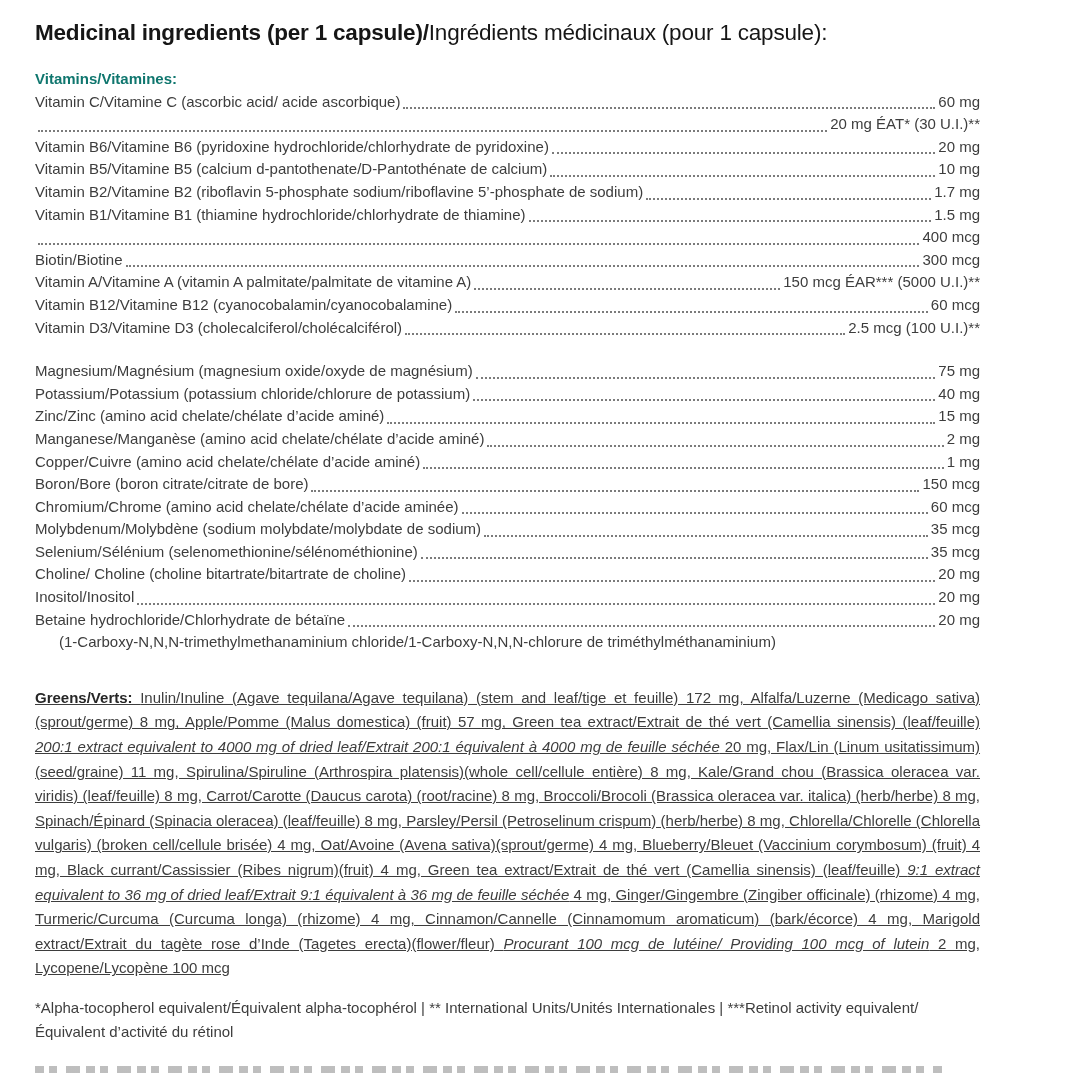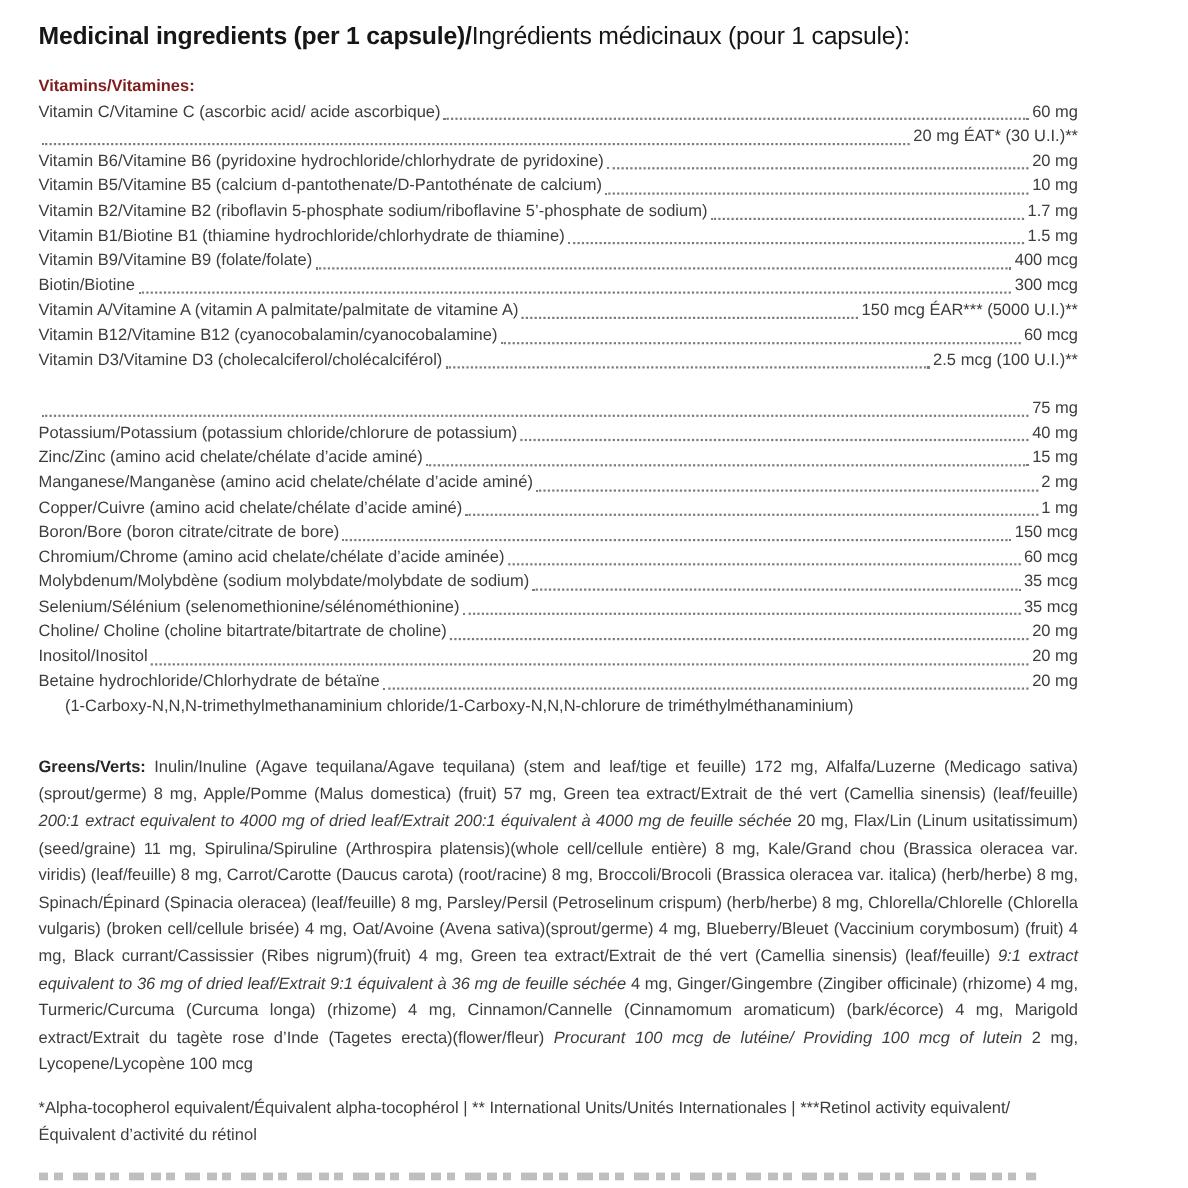--- a/index.html
+++ b/index.html
@@ -7,28 +7,28 @@
   .page {
     position:relative; box-sizing:border-box;
     width:1020px; height:1080px;
     padding:20px 40px 0 35px;
     font-family:"Liberation Sans","DejaVu Sans",sans-serif;
     color:#3d3d3d; font-size:15px;
     background:#ffffff;
   }
   .title { font-size:22.5px; margin:0 0 22px 0; font-weight:400; color:#161616; letter-spacing:-0.2px; }
   .title .b { font-weight:700; }
-  .sec-heading { font-size:15px; font-weight:700; color:#7f1d1d; line-height:22.6px; margin:0; }
+  .sec-heading { font-size:15px; font-weight:700; color:#0f766e; line-height:22.6px; margin:0; }
   .ing-row { display:flex; line-height:22.6px; }
   .ing-label { white-space:normal; }
   .dots { flex:1 1 auto; min-width:10px; border-bottom:2px dotted #7b7b7b; margin:0 3px 4px 3px; }
   .ing-val { white-space:nowrap; }
   .note-line { line-height:22.6px;margin-left:24px; }
   .sec-minerals { margin-top:21px; }
-  .greens { margin-top:32px; line-height:24.6px; text-align:justify; }
+  .greens { margin-top:32px; line-height:24.6px; text-align:justify;text-decoration:underline; }
   .italic { font-style:italic; }
   .bold-inline { font-weight:700; color:#262626; }
   .nonmed { margin-top:20px; line-height:24px; }
   .footnote { margin-top:15px; line-height:24px; }
   .strip {
     position:absolute; left:35px; right:78px; bottom:7px; height:7px; opacity:.45;
     background:repeating-linear-gradient(90deg,
       #6f6f6f 0 9px, transparent 9px 14px,
       #6f6f6f 14px 22px, transparent 22px 31px,
       #6f6f6f 31px 45px, transparent 45px 51px);
@@ -68,27 +68,26 @@
           <span class="ing-val">10 mg</span>
         </div>
 
         <div class="ing-row">
           <span class="ing-label">Vitamin B2/Vitamine B2 (riboflavin 5-phosphate sodium/riboflavine 5’-phosphate de sodium)</span>
           <span class="dots"></span>
           <span class="ing-val">1.7 mg</span>
         </div>
 
         <div class="ing-row">
-          <span class="ing-label">Vitamin B1/Biotine B1 (thiamine hydrochloride/chlorhydrate de thiamine)</span>
+          <span class="ing-label">Vitamin B1/Vitamine B1 (thiamine hydrochloride/chlorhydrate de thiamine)</span>
           <span class="dots"></span>
           <span class="ing-val">1.5 mg</span>
         </div>
 
         <div class="ing-row">
-          <span class="ing-label">Vitamin B9/Vitamine B9 (folate/folate)</span>
           <span class="dots"></span>
           <span class="ing-val">400 mcg</span>
         </div>
 
         <div class="ing-row">
           <span class="ing-label">Biotin/Biotine</span>
           <span class="dots"></span>
           <span class="ing-val">300 mcg</span>
         </div>
 
@@ -109,20 +108,21 @@
           <span class="dots"></span>
           <span class="ing-val">2.5 mcg (100 U.I.)**</span>
         </div>
       </div>
   </section>
 
   <section class="sec-minerals">
     <div>
 
         <div class="ing-row">
+          <span class="ing-label">Magnesium/Magnésium (magnesium oxide/oxyde de magnésium)</span>
           <span class="dots"></span>
           <span class="ing-val">75 mg</span>
         </div>
 
         <div class="ing-row">
           <span class="ing-label">Potassium/Potassium (potassium chloride/chlorure de potassium)</span>
           <span class="dots"></span>
           <span class="ing-val">40 mg</span>
         </div>
 

